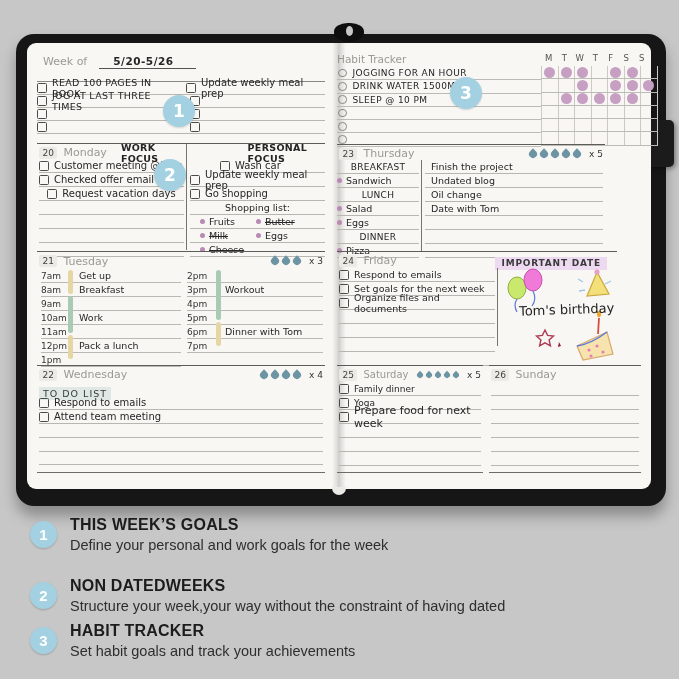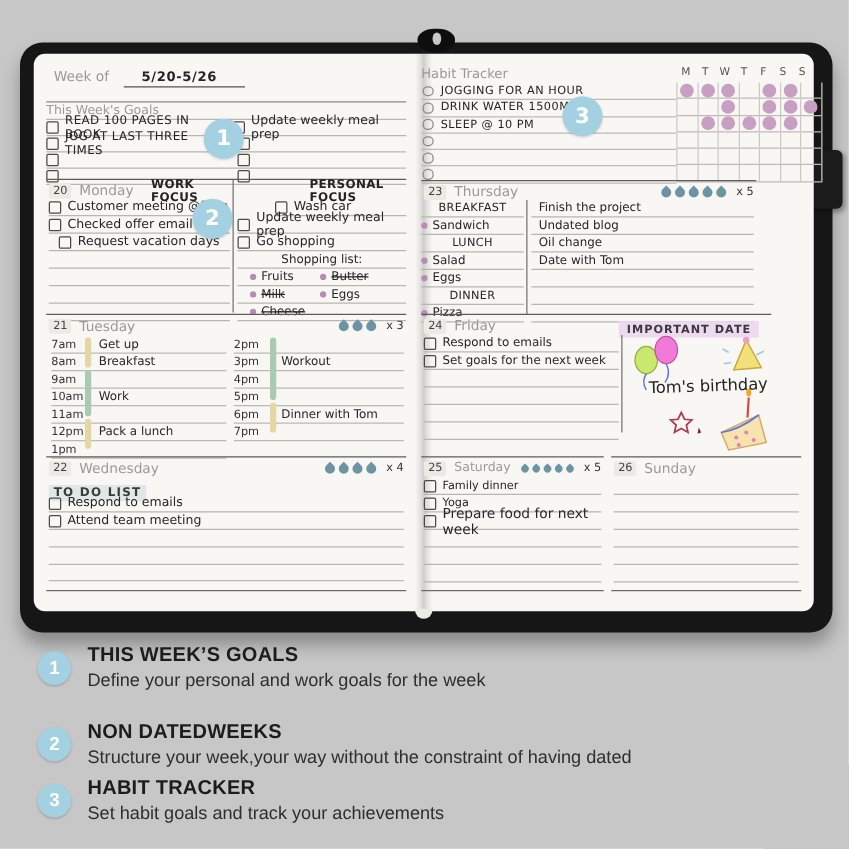--- a/index.html
+++ b/index.html
@@ -53,21 +53,21 @@
   .hg-hcell{width:15.5px;text-align:center;font-size:8.5px;color:#55534f;}
   .hg-row{display:flex;height:12.3px;border-bottom:1px solid #bdbbb6;}
   .hg-cell{width:15.5px;border-left:1px solid #cdcac5;display:flex;align-items:center;justify-content:center;}
   .hg-row .hg-cell:last-child{border-right:1px solid #cdcac5;}
   .hg-dot{width:11px;height:11px;border-radius:50%;background:#c69fc3;}
   .hab-row{height:12.3px;border-bottom:1px solid #bdbbb6;display:flex;align-items:center;width:204px;}
   .circ{width:6.5px;height:6.5px;border:1px solid #8b8985;border-radius:50%;margin:0 6px 0 1px;flex:0 0 auto;}
   .hab-label{font-size:9px;color:#242424;letter-spacing:.4px;white-space:nowrap;}
   
   .todo-tag{display:inline-block;background:#dfe8e4;color:#3a3a3a;font-size:9.5px;
-            letter-spacing:1px;padding:1px 4px;font-weight:bold;}
+            letter-spacing:1px;padding:1px 4px;}
   .imp-tag{display:inline-block;background:#eddaf0;color:#3a3a3a;font-size:9px;font-weight:bold;
             letter-spacing:.8px;padding:1.5px 6px;}
   
   .ov-badge{position:absolute;width:32px;height:32px;border-radius:50%;background:#a3d1e2;
             color:#fff;font-weight:700;font-size:17px;display:flex;align-items:center;
             justify-content:center;box-shadow:0 1px 2px rgba(0,0,0,.15);}
   
   .anno{position:absolute;left:30px;display:flex;gap:13px;font-family:"Liberation Sans",sans-serif;}
   .anno-badge{width:27px;height:27px;border-radius:50%;background:#a3d1e2;color:#fff;font-weight:700;
               font-size:15px;display:flex;align-items:center;justify-content:center;flex:0 0 auto;
@@ -88,23 +88,20 @@
 
   <div class="pages">
     <div class="spine"></div>
 
     <div style="position:absolute;left:16px;top:12px;display:flex;align-items:baseline;">
       <span class="print" style="font-size:11px;">Week of</span>
       <span class="hand" style="margin-left:12px;border-bottom:1px solid #55534f;padding:0 22px 1px 14px;font-size:10.5px;font-weight:bold;letter-spacing:.5px;">5/20-5/26</span>
     </div>
 
     <div class="section" style="left:10px;top:38px;width:288px;border-top-width:1px;border-top-color:#8a8884;">
-      <div class="row" style="height:13px;">
-          <span class="print" style="font-size:10px;">This Week's Goals</span>
-        </div>
       <div class="row">
         <span class="cb"></span>
         <span class="caps" style="width:128px;">READ 100 PAGES IN BOOK</span>
         <span class="cb" style="margin-left:10px;"></span>
         <span class="hand">Update weekly meal prep</span>
       </div>
       <div class="row">
         <span class="cb"></span>
         <span class="caps" style="width:128px;">JOG AT LAST THREE TIMES</span>
         <span class="cb" style="margin-left:10px;"></span>
@@ -491,20 +488,24 @@
         <span style="margin-left:auto;margin-right:8px;"><span class="imp-tag">IMPORTANT DATE</span></span>
       </div>
       <div style="position:absolute;left:2px;top:16px;width:156px;">
         <div class="row" style="height:13px;">
             <span class="cb"></span>
             <span class="hand" style="font-size:9.5px;">Respond to emails</span>
           </div>
         <div class="row" style="height:13px;">
             <span class="cb"></span>
             <span class="hand" style="font-size:9.5px;">Set goals for the next week</span>
+          </div>
+        <div class="row" style="height:13px;">
+            <span class="cb"></span>
+            <span class="hand" style="font-size:9.5px;">Organize files and documents</span>
           </div>
         <div class="row" style="height:13px;"></div>
           <div class="row" style="height:13px;"></div>
         <div class="row" style="height:13px;"></div>
           <div class="row" style="height:13px;"></div>
       </div>
 
       <div style="position:absolute;left:164px;top:14px;width:114px;height:96px;">
         <svg width="114" height="96" viewBox="0 0 114 96">
           <ellipse cx="16" cy="22" rx="9" ry="11" fill="#c9e96e" stroke="#8fae3f" stroke-width="1"></ellipse>

